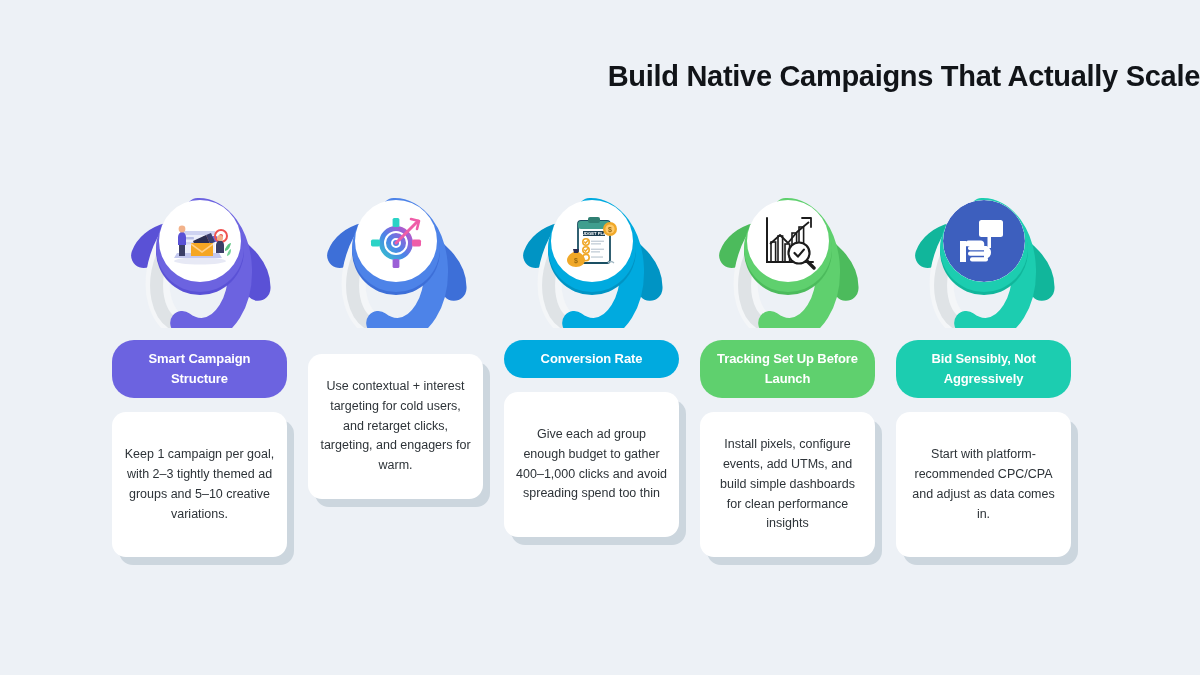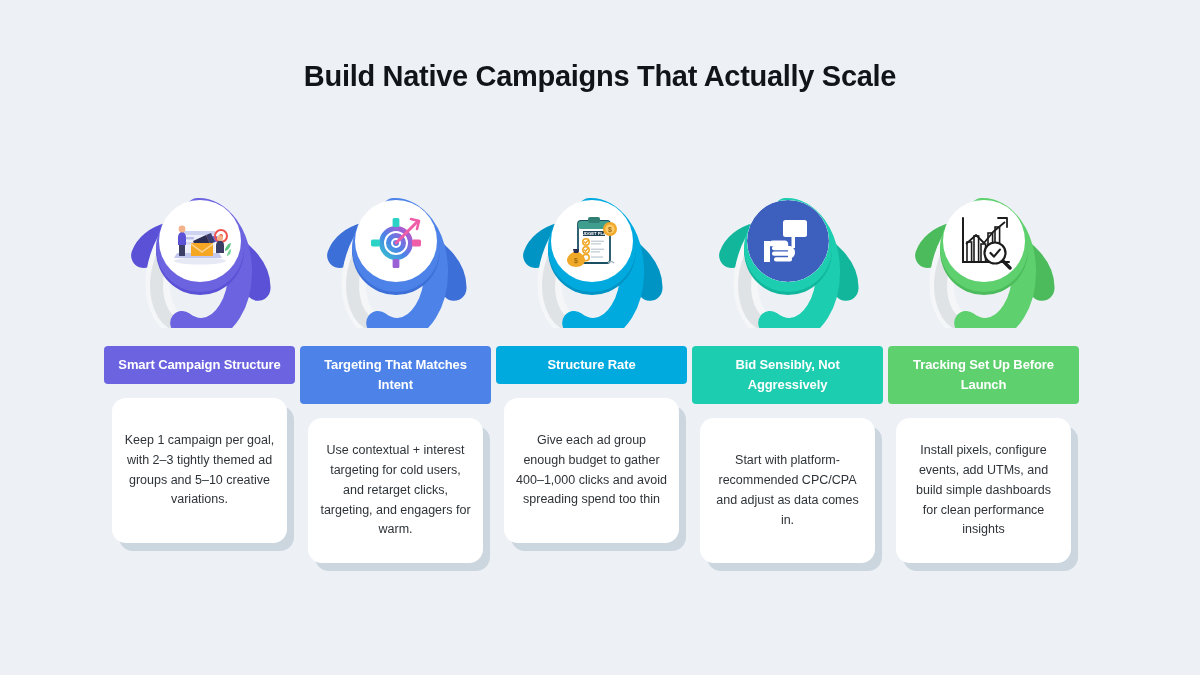--- a/index.html
+++ b/index.html
@@ -13,21 +13,21 @@
     position:relative;
     width:1200px; height:675px;
     background:#edf1f6;
   }
 
   
   .page-title {
     position:absolute;
     left:0; top:60px;
     width:1200px;
-    text-align:center;
+    text-align:right;
     font-size:29px;
     font-weight:bold;
     letter-spacing:-0.3px;
     color:#111418;
   }
 
   
   .cols {
     position:absolute;
     left:112px; top:190px;
@@ -68,24 +68,23 @@
     background:#ffffff;
     display:flex;
     align-items:center;
     justify-content:center;
     overflow:hidden;
   }
   .inner-circle svg { display:block; }
 
   
   .pill {
-    margin-top:6px;
-    width:191px;
+    width:175px;
     min-height:35px;
-    border-radius:4px;
+    border-radius:22px;
     display:flex;
     align-items:center;
     justify-content:center;
     text-align:center;
     color:#ffffff;
     font-size:13px;
     font-weight:bold;
     line-height:1.55;
     padding:9px 12px;
     letter-spacing:-0.1px;
@@ -218,21 +217,20 @@
       <circle cx="30" cy="30" r="4" fill="none" stroke="#ffffff" stroke-width="2"></circle>
       <rect x="26.6" y="5" width="6.8" height="9" rx="1.6" fill="#2bd3c6"></rect>
       <rect x="26.6" y="46" width="6.8" height="9" rx="1.6" fill="#9b5fd6"></rect>
       <rect x="5" y="26.6" width="9" height="6.8" rx="1.6" fill="#2bd3c6"></rect>
       <rect x="46" y="26.6" width="9" height="6.8" rx="1.6" fill="#ef5da8"></rect>
       <path d="M30 30L52 8" stroke="#ef5da8" stroke-width="3" stroke-linecap="round"></path>
       <path d="M45 6l8 2-2 8" fill="none" stroke="#ef5da8" stroke-width="2.6" stroke-linecap="round" stroke-linejoin="round"></path>
     </svg>
           </div>
     </div>
-    <div class="pill two-line" style="background:#4d83e8">Targeting That Matches Intent</div>
     <div class="card-wrap">
       <div class="card-shadow"></div>
       <div class="card">
         <div class="card-text">Use contextual + interest targeting for cold users, and retarget clicks, targeting, and engagers for warm.</div>
       </div>
     </div>
       </div>
       <div class="col">
     <div class="torus-wrap">
       <div class="torus">
@@ -271,65 +269,25 @@
       <path d="M14 38c-6 2-9 6-9 9 0 4 4 7 9 7s9-3 9-7c0-3-3-7-9-9z" fill="#f0a828"></path>
       <path d="M11 36h6l-1 4h-4z" fill="#2b2e52"></path>
       <text x="14" y="50" font-family="Liberation Sans, sans-serif" font-size="7" fill="#9a6a10" text-anchor="middle" font-weight="bold">$</text>
       <circle cx="48" cy="16" r="7" fill="#f0a828"></circle>
       <circle cx="48" cy="16" r="4.6" fill="#ffca6a"></circle>
       <text x="48" y="18.6" font-family="Liberation Sans, sans-serif" font-size="7" fill="#9a6a10" text-anchor="middle" font-weight="bold">$</text>
       <path d="M46 50c2-2 4-2 6 0" stroke="#9fb6c2" stroke-width="1.2" fill="none"></path>
     </svg>
           </div>
     </div>
-    <div class="pill" style="background:#00aadf">Structure Rate</div>
+    <div class="pill" style="background:#00aadf">Conversion Rate</div>
     <div class="card-wrap">
       <div class="card-shadow"></div>
       <div class="card">
         <div class="card-text">Give each ad group enough budget to gather 400–1,000 clicks and avoid spreading spend too thin</div>
-      </div>
-    </div>
-      </div>
-      <div class="col">
-    <div class="torus-wrap">
-      <div class="torus">
-            <svg viewBox="0 0 148 130">
-
-    <ellipse cx="74" cy="78" rx="60" ry="40" fill="none" stroke="#11b69b" stroke-width="25" stroke-linecap="round" stroke-dasharray="150 400" transform="rotate(-160 74 78)"></ellipse>
-
-    <ellipse cx="74" cy="72" rx="60" ry="40" fill="none" stroke="#f4f6f8" stroke-width="24" stroke-linecap="round" stroke-dasharray="108 400" transform="rotate(108 74 72)"></ellipse>
-    <ellipse cx="74" cy="72" rx="60" ry="40" fill="none" stroke="#dfe3e6" stroke-width="13" stroke-linecap="round" stroke-dasharray="100 400" transform="rotate(112 74 72)"></ellipse>
-
-    <ellipse cx="74" cy="72" rx="60" ry="40" fill="none" stroke="#1ccdb0" stroke-width="24" stroke-linecap="round" stroke-dasharray="180 400" transform="rotate(-92 74 72)"></ellipse>
-
-    <circle cx="74" cy="50" r="45" fill="#45dcc3" opacity="0.0"></circle>
-    <circle cx="74" cy="53" r="44" fill="#11b69b"></circle>
-    <circle cx="74" cy="50" r="44" fill="#1ccdb0"></circle>
-    <circle cx="74" cy="50" r="30" fill="#ffffff"></circle>
-  </svg>
-          </div>
-      <div class="inner-circle">
-            <svg width="82" height="82" viewBox="0 0 82 82">
-      <circle cx="41" cy="41" r="41" fill="#3d5fbe"></circle>
-      <rect x="36" y="20" width="24" height="17" rx="2.5" fill="#ffffff"></rect>
-      <rect x="44.5" y="36" width="3.5" height="12" fill="#ffffff"></rect>
-      <path d="M22 44c0-2 1.6-3.4 3.6-3.4h12.2c2 0 3.4 1.5 3.4 3.4v2.2H22z" fill="#ffffff"></path>
-      <rect x="25" y="46" width="20" height="4.2" rx="2" fill="#ffffff"></rect>
-      <rect x="25" y="51.6" width="21" height="4.2" rx="2" fill="#ffffff"></rect>
-      <rect x="27" y="57.2" width="18" height="4.2" rx="2" fill="#ffffff"></rect>
-      <path d="M17 41h6v21h-6z" fill="#ffffff"></path>
-      <path d="M41 46c4 0 7 2.6 7 6.4S45 59 41 59z" fill="#ffffff"></path>
-    </svg>
-          </div>
-    </div>
-    <div class="pill two-line" style="background:#1ccdb0">Bid Sensibly, Not Aggressively</div>
-    <div class="card-wrap">
-      <div class="card-shadow"></div>
-      <div class="card">
-        <div class="card-text">Start with platform-recommended CPC/CPA and adjust as data comes in.</div>
       </div>
     </div>
       </div>
       <div class="col">
     <div class="torus-wrap">
       <div class="torus">
             <svg viewBox="0 0 148 130">
 
     <ellipse cx="74" cy="78" rx="60" ry="40" fill="none" stroke="#4cbb5c" stroke-width="25" stroke-linecap="round" stroke-dasharray="150 400" transform="rotate(-160 74 78)"></ellipse>
 
@@ -361,15 +319,55 @@
           </div>
     </div>
     <div class="pill two-line" style="background:#5fd06e">Tracking Set Up Before Launch</div>
     <div class="card-wrap">
       <div class="card-shadow"></div>
       <div class="card">
         <div class="card-text">Install pixels, configure events, add UTMs, and build simple dashboards for clean performance insights</div>
       </div>
     </div>
       </div>
+      <div class="col">
+    <div class="torus-wrap">
+      <div class="torus">
+            <svg viewBox="0 0 148 130">
+
+    <ellipse cx="74" cy="78" rx="60" ry="40" fill="none" stroke="#11b69b" stroke-width="25" stroke-linecap="round" stroke-dasharray="150 400" transform="rotate(-160 74 78)"></ellipse>
+
+    <ellipse cx="74" cy="72" rx="60" ry="40" fill="none" stroke="#f4f6f8" stroke-width="24" stroke-linecap="round" stroke-dasharray="108 400" transform="rotate(108 74 72)"></ellipse>
+    <ellipse cx="74" cy="72" rx="60" ry="40" fill="none" stroke="#dfe3e6" stroke-width="13" stroke-linecap="round" stroke-dasharray="100 400" transform="rotate(112 74 72)"></ellipse>
+
+    <ellipse cx="74" cy="72" rx="60" ry="40" fill="none" stroke="#1ccdb0" stroke-width="24" stroke-linecap="round" stroke-dasharray="180 400" transform="rotate(-92 74 72)"></ellipse>
+
+    <circle cx="74" cy="50" r="45" fill="#45dcc3" opacity="0.0"></circle>
+    <circle cx="74" cy="53" r="44" fill="#11b69b"></circle>
+    <circle cx="74" cy="50" r="44" fill="#1ccdb0"></circle>
+    <circle cx="74" cy="50" r="30" fill="#ffffff"></circle>
+  </svg>
+          </div>
+      <div class="inner-circle">
+            <svg width="82" height="82" viewBox="0 0 82 82">
+      <circle cx="41" cy="41" r="41" fill="#3d5fbe"></circle>
+      <rect x="36" y="20" width="24" height="17" rx="2.5" fill="#ffffff"></rect>
+      <rect x="44.5" y="36" width="3.5" height="12" fill="#ffffff"></rect>
+      <path d="M22 44c0-2 1.6-3.4 3.6-3.4h12.2c2 0 3.4 1.5 3.4 3.4v2.2H22z" fill="#ffffff"></path>
+      <rect x="25" y="46" width="20" height="4.2" rx="2" fill="#ffffff"></rect>
+      <rect x="25" y="51.6" width="21" height="4.2" rx="2" fill="#ffffff"></rect>
+      <rect x="27" y="57.2" width="18" height="4.2" rx="2" fill="#ffffff"></rect>
+      <path d="M17 41h6v21h-6z" fill="#ffffff"></path>
+      <path d="M41 46c4 0 7 2.6 7 6.4S45 59 41 59z" fill="#ffffff"></path>
+    </svg>
+          </div>
+    </div>
+    <div class="pill two-line" style="background:#1ccdb0">Bid Sensibly, Not Aggressively</div>
+    <div class="card-wrap">
+      <div class="card-shadow"></div>
+      <div class="card">
+        <div class="card-text">Start with platform-recommended CPC/CPA and adjust as data comes in.</div>
+      </div>
+    </div>
+      </div>
     </div>
 
 </div>
 
 </body></html>

